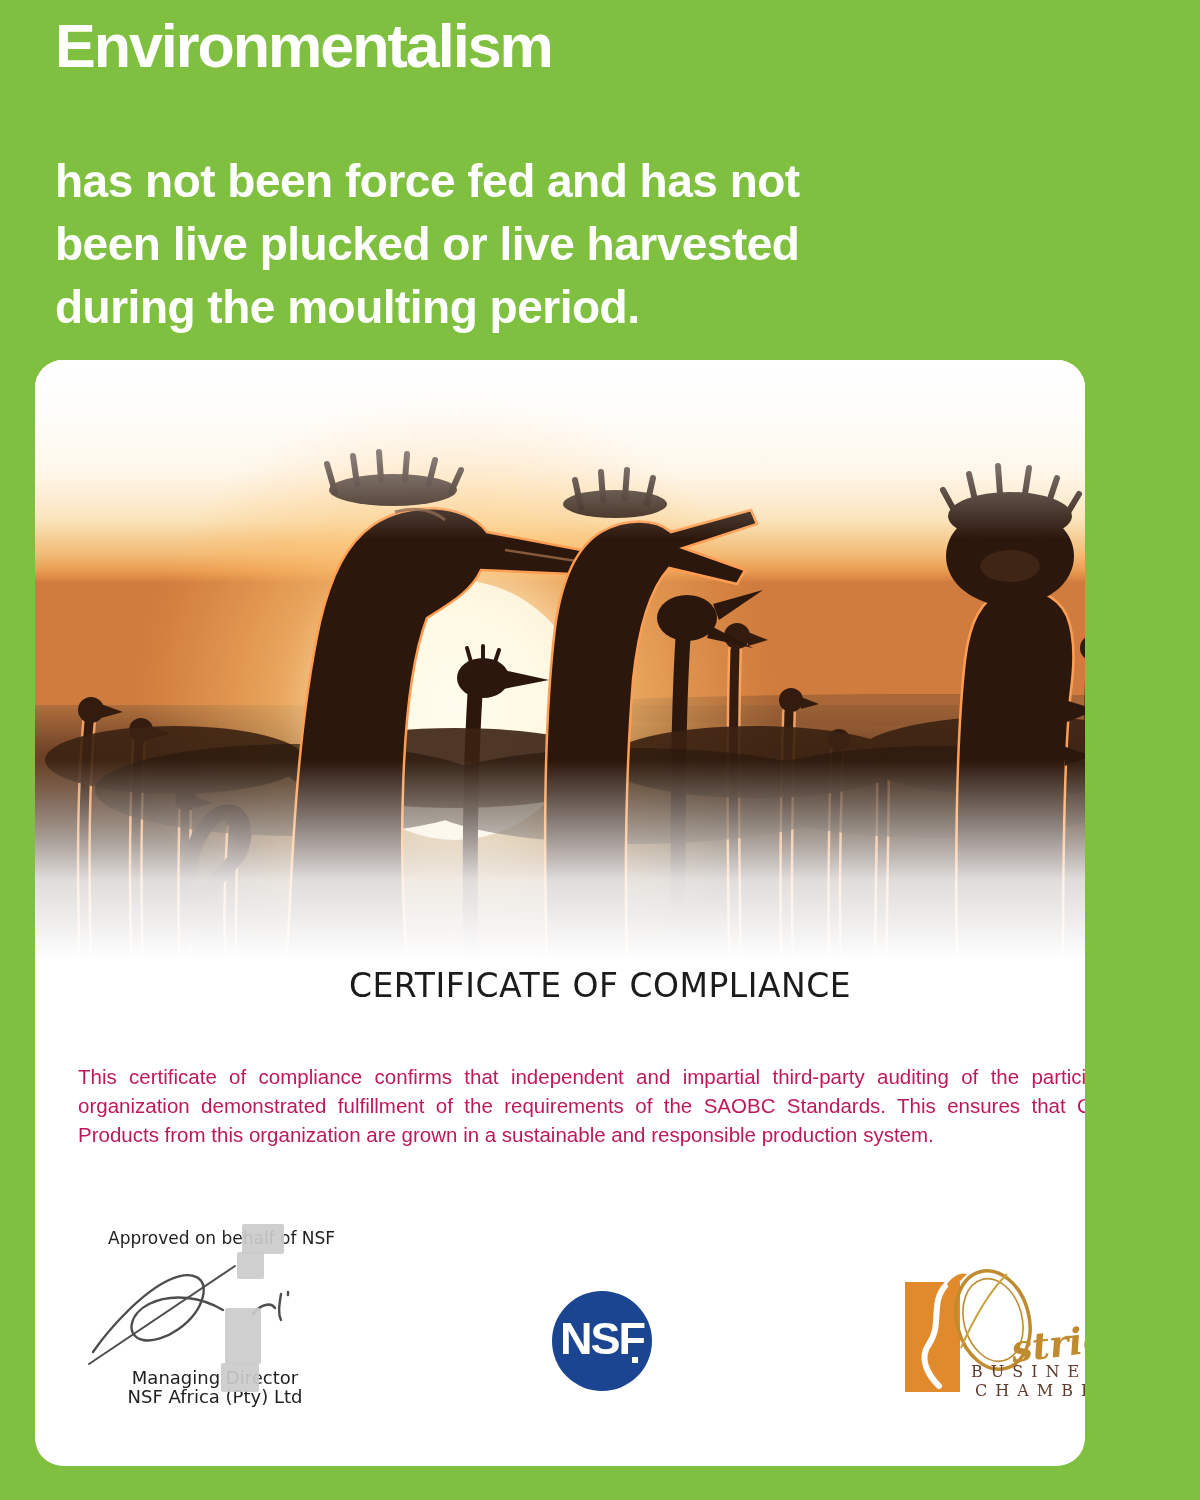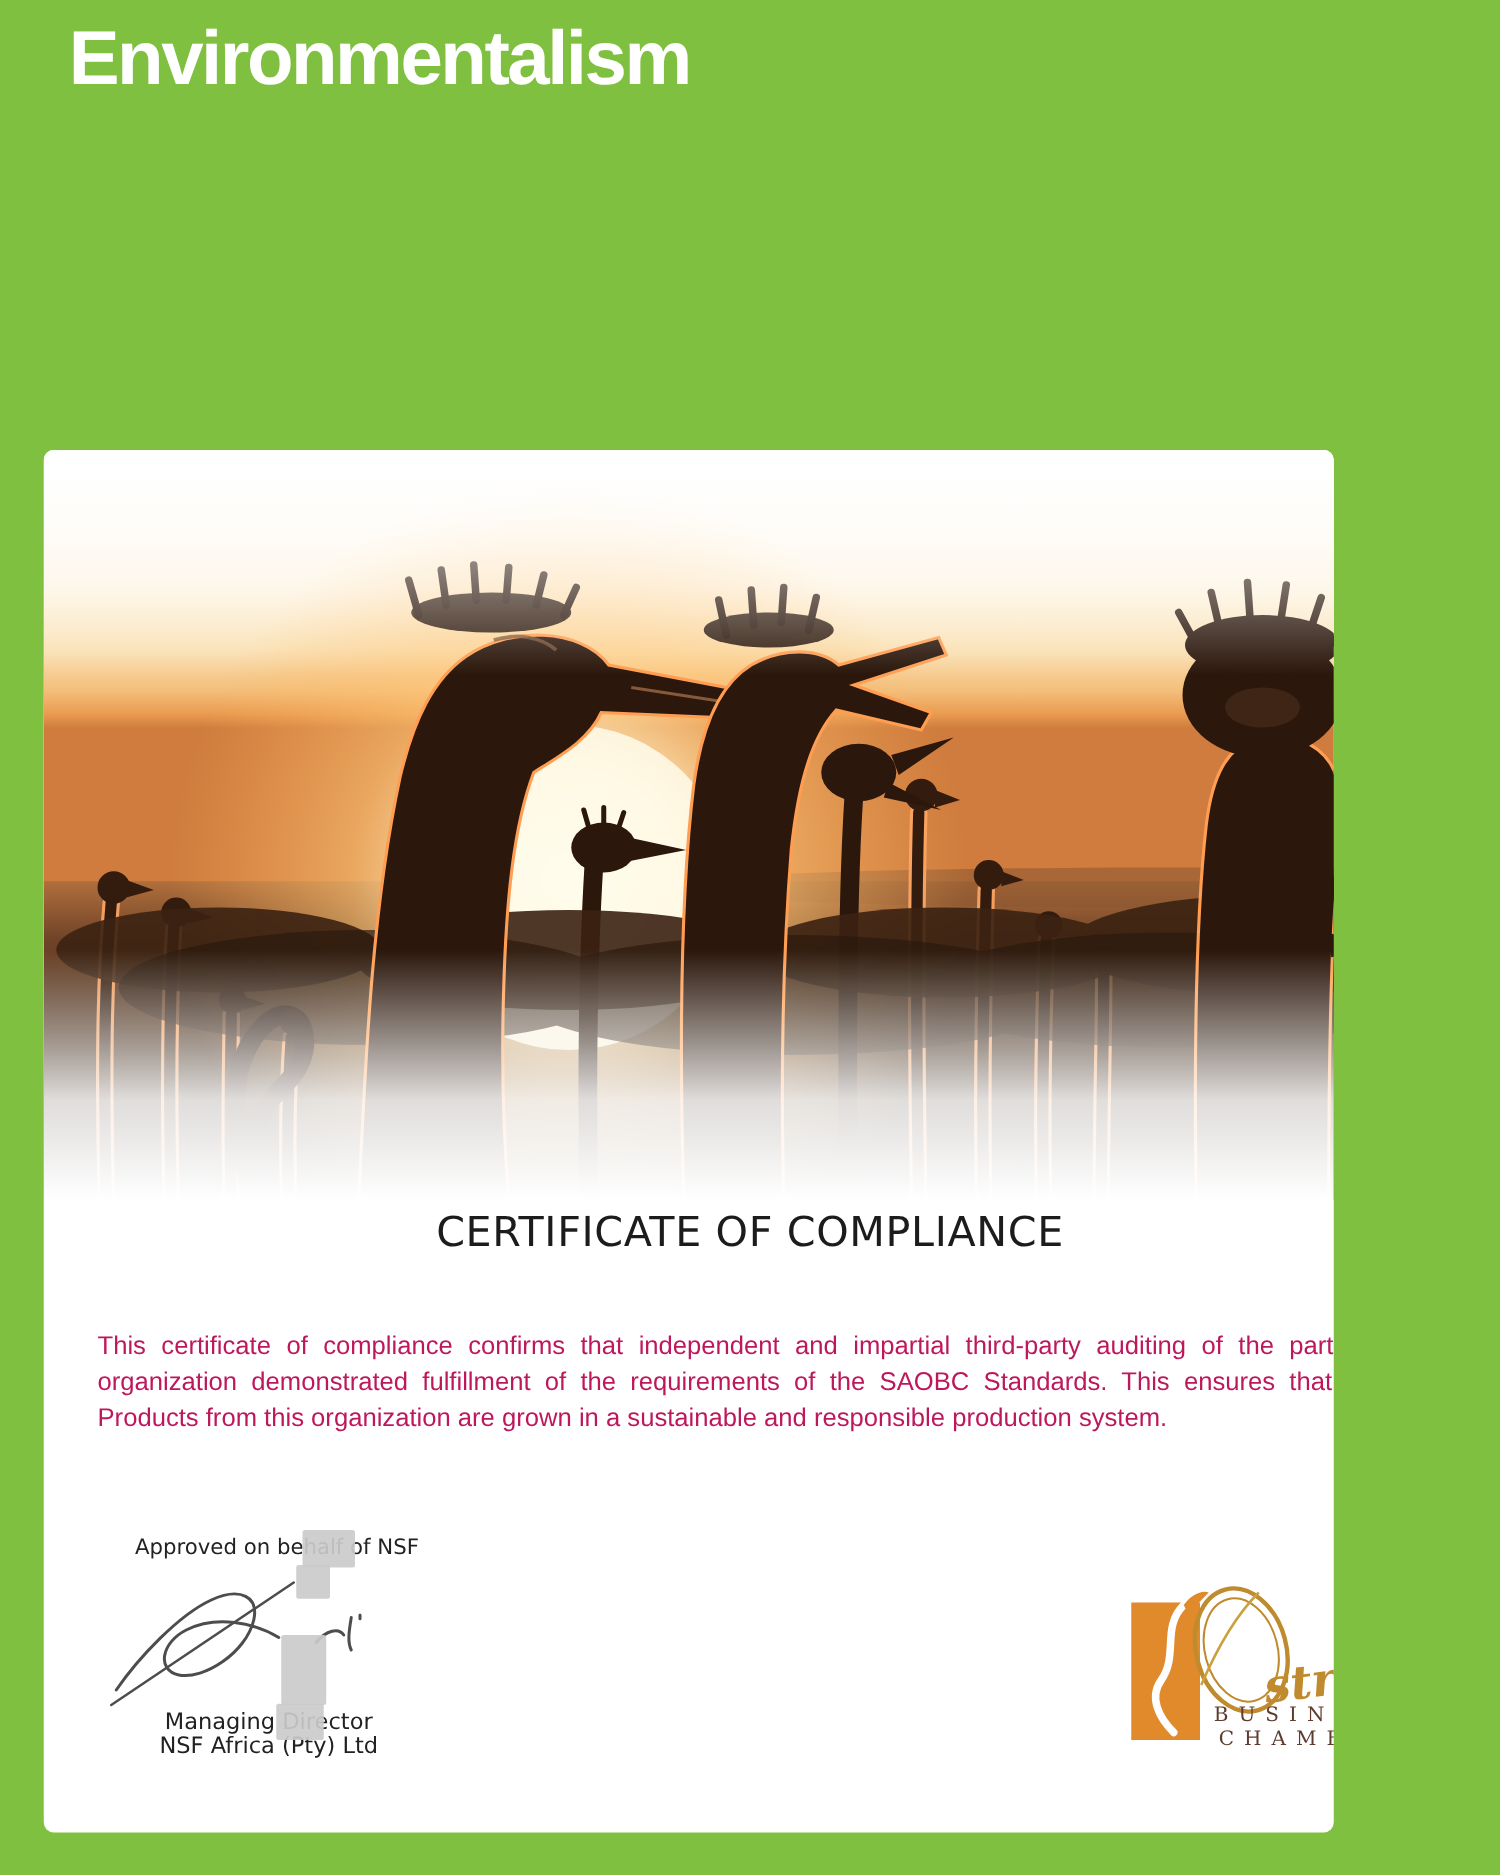--- a/index.html
+++ b/index.html
@@ -13,21 +13,21 @@
     position:absolute;left:55px;top:14px;width:1110px;
     color:#ffffff;font-size:61px;font-weight:bold;letter-spacing:-2px;line-height:1.05;
   }
   .hero-subtitle{
     position:absolute;left:55px;top:150px;width:1120px;
     color:#ffffff;font-size:46px;font-weight:bold;line-height:63px;letter-spacing:-0.5px;
   }
   
   .card{
     position:absolute;left:35px;top:360px;width:1032px;height:1106px;
-    background:#ffffff;border-radius:8px;overflow:hidden;
+    background:#ffffff;border-radius:28px;overflow:hidden;padding-left:18px;
   }
   .photo{position:absolute;left:0;top:0;width:1130px;height:600px;}
   
   .cert-heading{
     position:absolute;left:0;top:606px;width:1130px;text-align:center;
     font-family:"DejaVu Sans", sans-serif;font-size:33px;font-weight:500;
     color:#1c1c1c;letter-spacing:0.5px;
   }
   .cert-body{
     position:absolute;left:43px;top:702px;width:1064px;
@@ -74,20 +74,25 @@
   }
   .obc-line1{left:76px;top:90px;}
   .obc-line2{left:80px;top:109px;}
 </style>
 </head>
 <body>
 
 <div class="page">
 
   <div class="hero-title">Environmentalism</div>
+  <div class="hero-subtitle">
+    <div>has not been force fed and has not</div>
+    <div>been live plucked or live harvested</div>
+    <div>during the moulting period.</div>
+  </div>
 
   <div class="card">
 
     <div class="photo">
       <svg width="1130" height="600" viewBox="0 0 1130 600" preserveAspectRatio="none">
         <defs>
           <linearGradient id="sky" x1="0" y1="0" x2="0" y2="1">
             <stop offset="0" stop-color="#ffffff"></stop>
             <stop offset="0.30" stop-color="#fdf3df"></stop>
             <stop offset="0.44" stop-color="#fae0b2"></stop>
@@ -252,20 +257,24 @@
     <div class="sig-caption">
       <div>Managing Director</div>
       <div>NSF Africa (Pty) Ltd</div>
     </div>
 
     <div class="censor a"></div>
     <div class="censor b"></div>
     <div class="censor c"></div>
     <div class="censor d"></div>
 
+    <div class="nsf-badge">
+      <span class="nsf-text">NSF</span>
+      <span class="nsf-dot"></span>
+    </div>
 
     <div class="obc">
       <div class="obc-rect"></div>
       <svg class="obc-art" width="180" height="150" viewBox="0 0 180 150">
 
         <path d="M52,26 C34,44 48,66 34,86 C24,100 32,116 44,128" fill="none" stroke="#ffffff" stroke-width="6" stroke-linecap="round"></path>
         <path d="M52,26 C58,18 66,14 72,16 C66,22 60,28 56,34 Z" fill="#E18A2B"></path>
 
         <g transform="rotate(-15 98 62)">
           <ellipse cx="98" cy="62" rx="36" ry="50" fill="none" stroke="#C08A2E" stroke-width="3.5"></ellipse>

